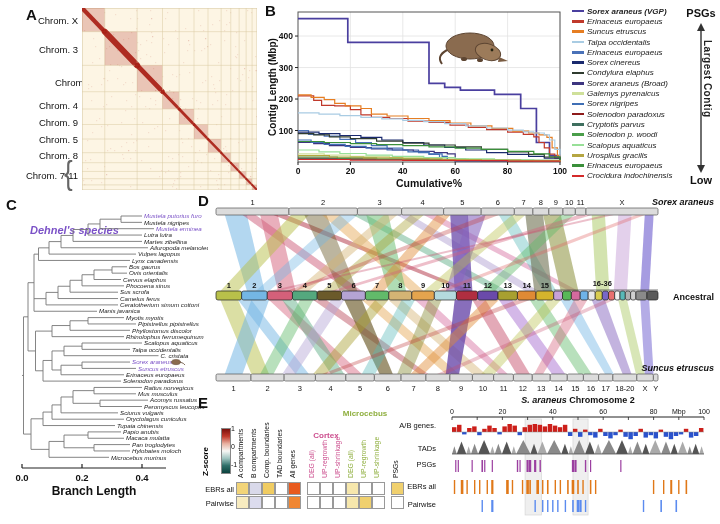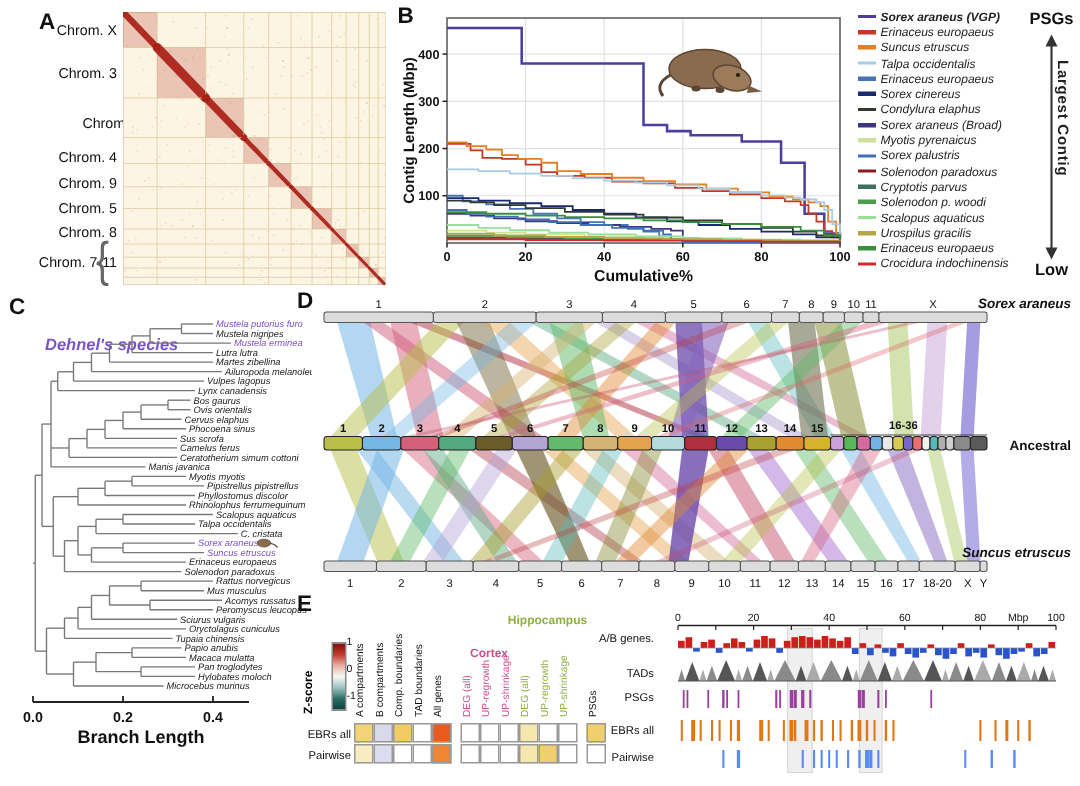--- a/index.html
+++ b/index.html
@@ -443,25 +443,25 @@
       <div class="leg-item" style="">
         <div class="leg-sw" style="background: rgb(47, 59, 47);"></div>
         <div class="leg-t" style="">Condylura elaphus</div>
       </div>
       <div class="leg-item" style="">
         <div class="leg-sw" style="background: rgb(61, 53, 128);"></div>
         <div class="leg-t" style="">Sorex araneus (Broad)</div>
       </div>
       <div class="leg-item" style="">
         <div class="leg-sw" style="background: rgb(207, 224, 154);"></div>
-        <div class="leg-t" style="">Myotis pyrenaicus</div>
+        <div class="leg-t" style="">Galemys pyrenaicus</div>
       </div>
       <div class="leg-item" style="">
         <div class="leg-sw" style="background: rgb(63, 111, 181);"></div>
-        <div class="leg-t" style="">Sorex palustris</div>
+        <div class="leg-t" style="">Sorex nigripes</div>
       </div>
       <div class="leg-item" style="">
         <div class="leg-sw" style="background: rgb(142, 27, 27);"></div>
         <div class="leg-t" style="">Solenodon paradoxus</div>
       </div>
       <div class="leg-item" style="">
         <div class="leg-sw" style="background: rgb(63, 111, 95);"></div>
         <div class="leg-t" style="">Cryptotis parvus</div>
       </div>
       <div class="leg-item" style="">
@@ -833,20 +833,21 @@
       <text x="506" y="11" text-anchor="end" font-size="9" font-weight="bold" font-style="italic" fill="#111">Sorex araneus</text>
       <text x="506" y="106" text-anchor="end" font-size="9" font-weight="bold" fill="#111">Ancestral</text>
       <text x="506" y="177" text-anchor="end" font-size="9" font-weight="bold" font-style="italic" fill="#111">Suncus etruscus</text>
     </svg>
 
   <div class="abs pletter" style="left:198px;top:394px;">E</div>
   <div class="abs zlab" style="left:201px;top:432px;height:44px;">Z-score</div>
   <div class="zscore-bar" style="left:221px;top:428px;"></div>
   <div id="e-zticks"></div>
   <div id="e-matrix"></div>
+  <div class="abs e-title" style="left:440px;top:395px;width:276px;"><i>S. araneus</i><span> Chromosome 2</span></div>
   <svg id="e-tracks" class="abs" style="left:438px;top:406px;" width="280" height="118">
       <rect x="87.08" y="13" width="16.379999999999995" height="96" fill="#d8d8d8" opacity="0.4" stroke="#999" stroke-width="0.7"></rect>
       <rect x="134.96" y="13" width="15.120000000000005" height="96" fill="#d8d8d8" opacity="0.4" stroke="#999" stroke-width="0.7"></rect>
       <line x1="14" y1="11" x2="266" y2="11" stroke="#222" stroke-width="1"></line>
       <line x1="14" y1="11" x2="14" y2="14" stroke="#222" stroke-width="0.8"></line>
       <line x1="39.2" y1="11" x2="39.2" y2="14" stroke="#222" stroke-width="0.8"></line>
       <line x1="64.4" y1="11" x2="64.4" y2="14" stroke="#222" stroke-width="0.8"></line>
       <line x1="89.6" y1="11" x2="89.6" y2="14" stroke="#222" stroke-width="0.8"></line>
       <line x1="114.8" y1="11" x2="114.8" y2="14" stroke="#222" stroke-width="0.8"></line>
       <line x1="140" y1="11" x2="140" y2="14" stroke="#222" stroke-width="0.8"></line>
@@ -1015,21 +1016,21 @@
     <div class="rot-col" style="left:284.5px;top:468px;color:#111;">TAD boundaries</div>
     <div class="rot-col" style="left:297.5px;top:468px;color:#111;">All genes</div>
     <div class="rot-col" style="left:316.5px;top:468px;color:#cc4e8e;">DEG (all)</div>
     <div class="rot-col" style="left:329.5px;top:468px;color:#cc4e8e;">UP-regrowth</div>
     <div class="rot-col" style="left:342.5px;top:468px;color:#cc4e8e;">UP-shrinkage</div>
     <div class="rot-col" style="left:355.5px;top:468px;color:#8faf3f;">DEG (all)</div>
     <div class="rot-col" style="left:368.5px;top:468px;color:#8faf3f;">UP-regrowth</div>
     <div class="rot-col" style="left:381.5px;top:468px;color:#8faf3f;">UP-shrinkage</div>
     <div class="rot-col" style="left:400.5px;top:468px;color:#111;">PSGs</div>
     <div class="abs colhead" style="left:296px;top:431px;width:60px;text-align:center;color:#cc4e8e;">Cortex</div>
-    <div class="abs colhead" style="left:335px;top:409px;width:60px;text-align:center;color:#8faf3f;">Hippocampus</div>
+    <div class="abs colhead" style="left:335px;top:409px;width:60px;text-align:center;color:#8faf3f;">Microcebus</div>
     <div class="mrow-lab" style="left:160px;top:485px;width:74px;">EBRs all</div>
     <div class="cell" style="left:236px;top:482px;background:#f2d478;"></div>
     <div class="cell" style="left:249px;top:482px;background:#d9d9ea;"></div>
     <div class="cell" style="left:262px;top:482px;background:#f0cc62;"></div>
     <div class="cell" style="left:275px;top:482px;background:#ffffff;"></div>
     <div class="cell" style="left:288px;top:482px;background:#e85a1e;"></div>
     <div class="cell" style="left:307px;top:482px;background:#ffffff;"></div>
     <div class="cell" style="left:320px;top:482px;background:#ffffff;"></div>
     <div class="cell" style="left:333px;top:482px;background:#ffffff;"></div>
     <div class="cell" style="left:346px;top:482px;background:#f6e7ac;"></div>

